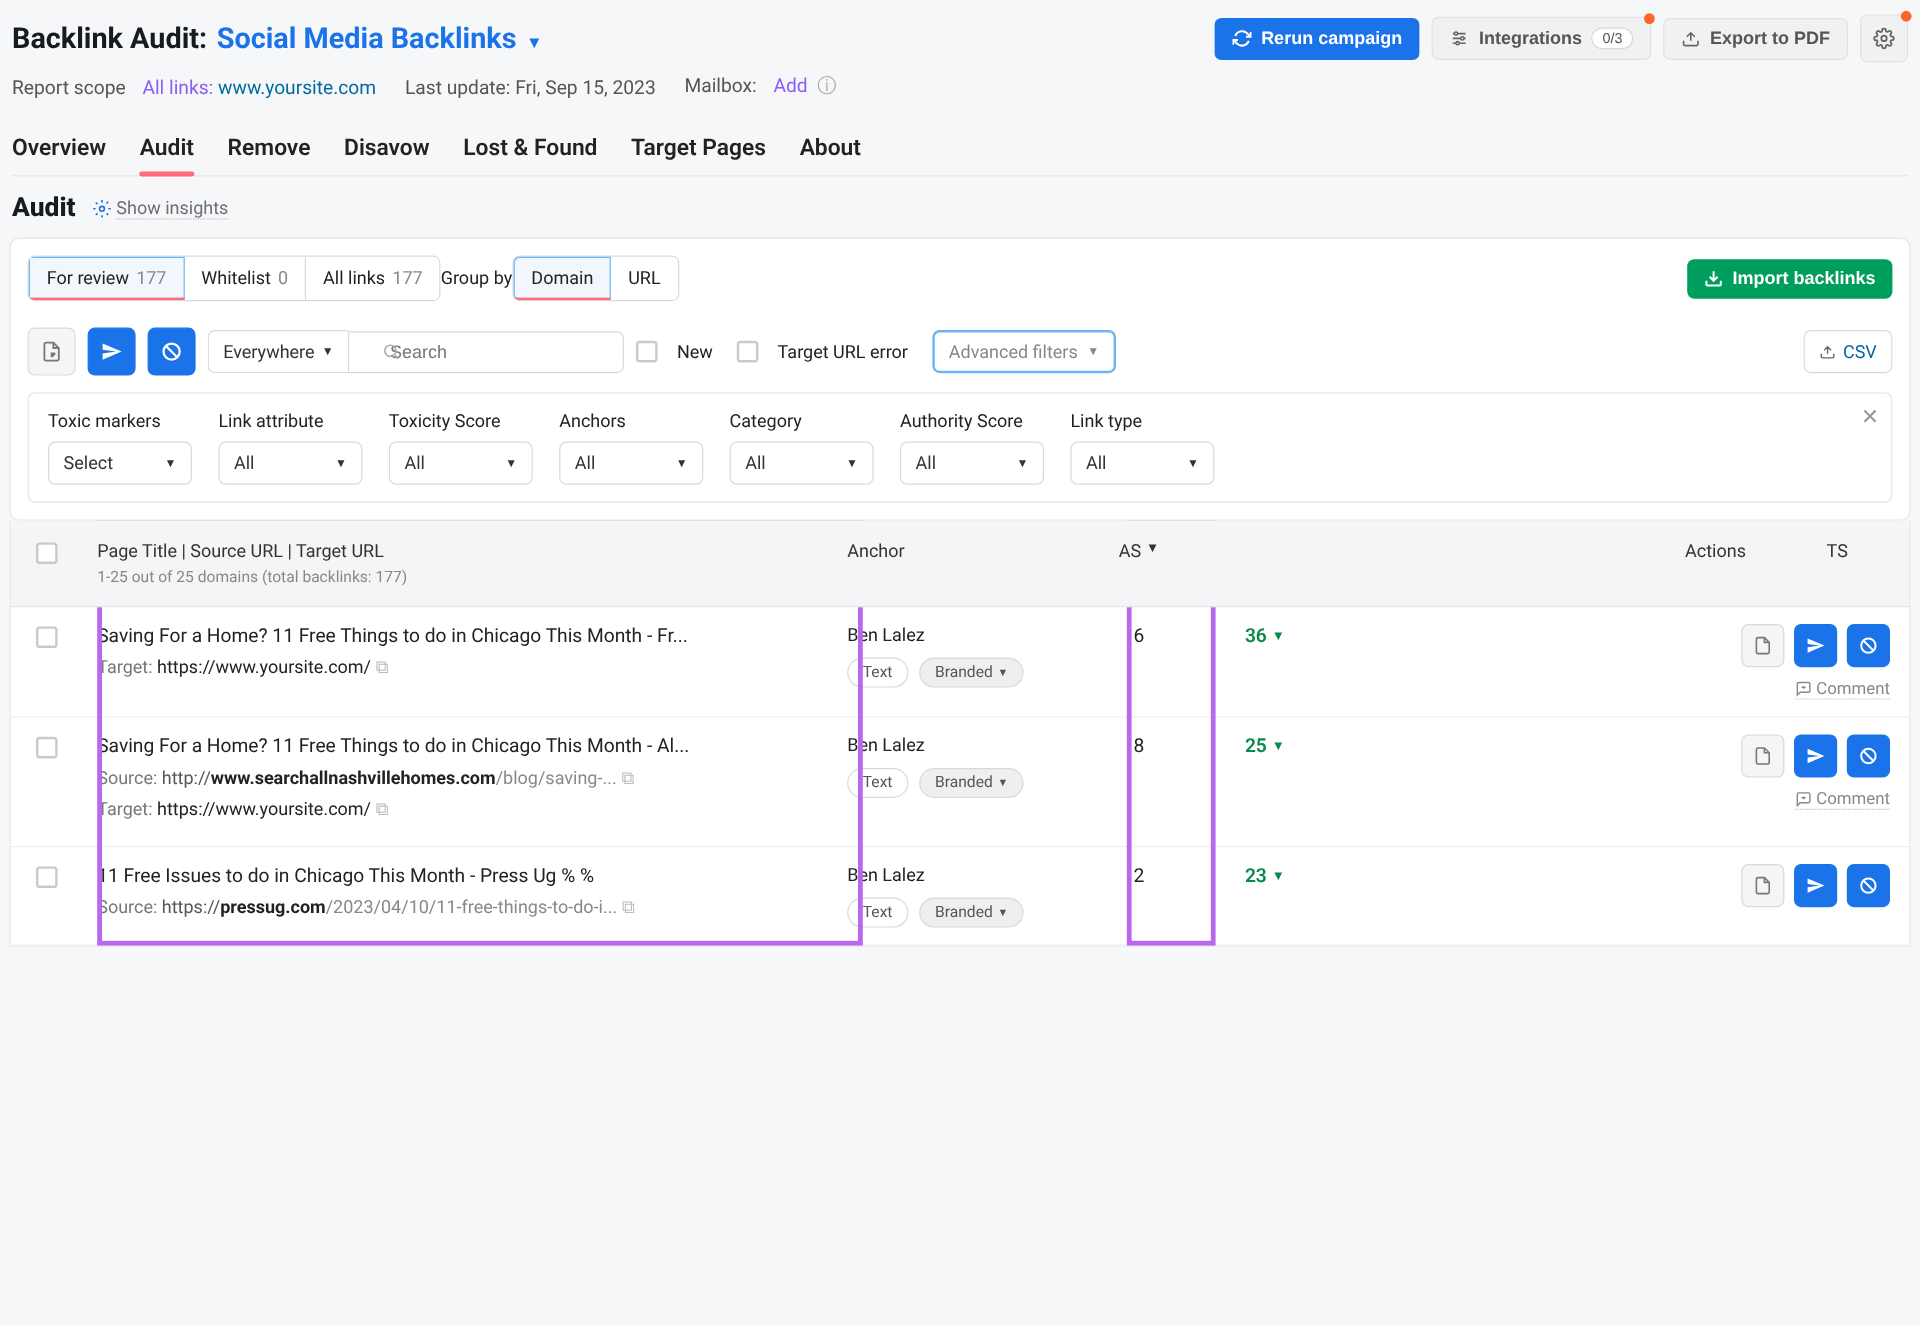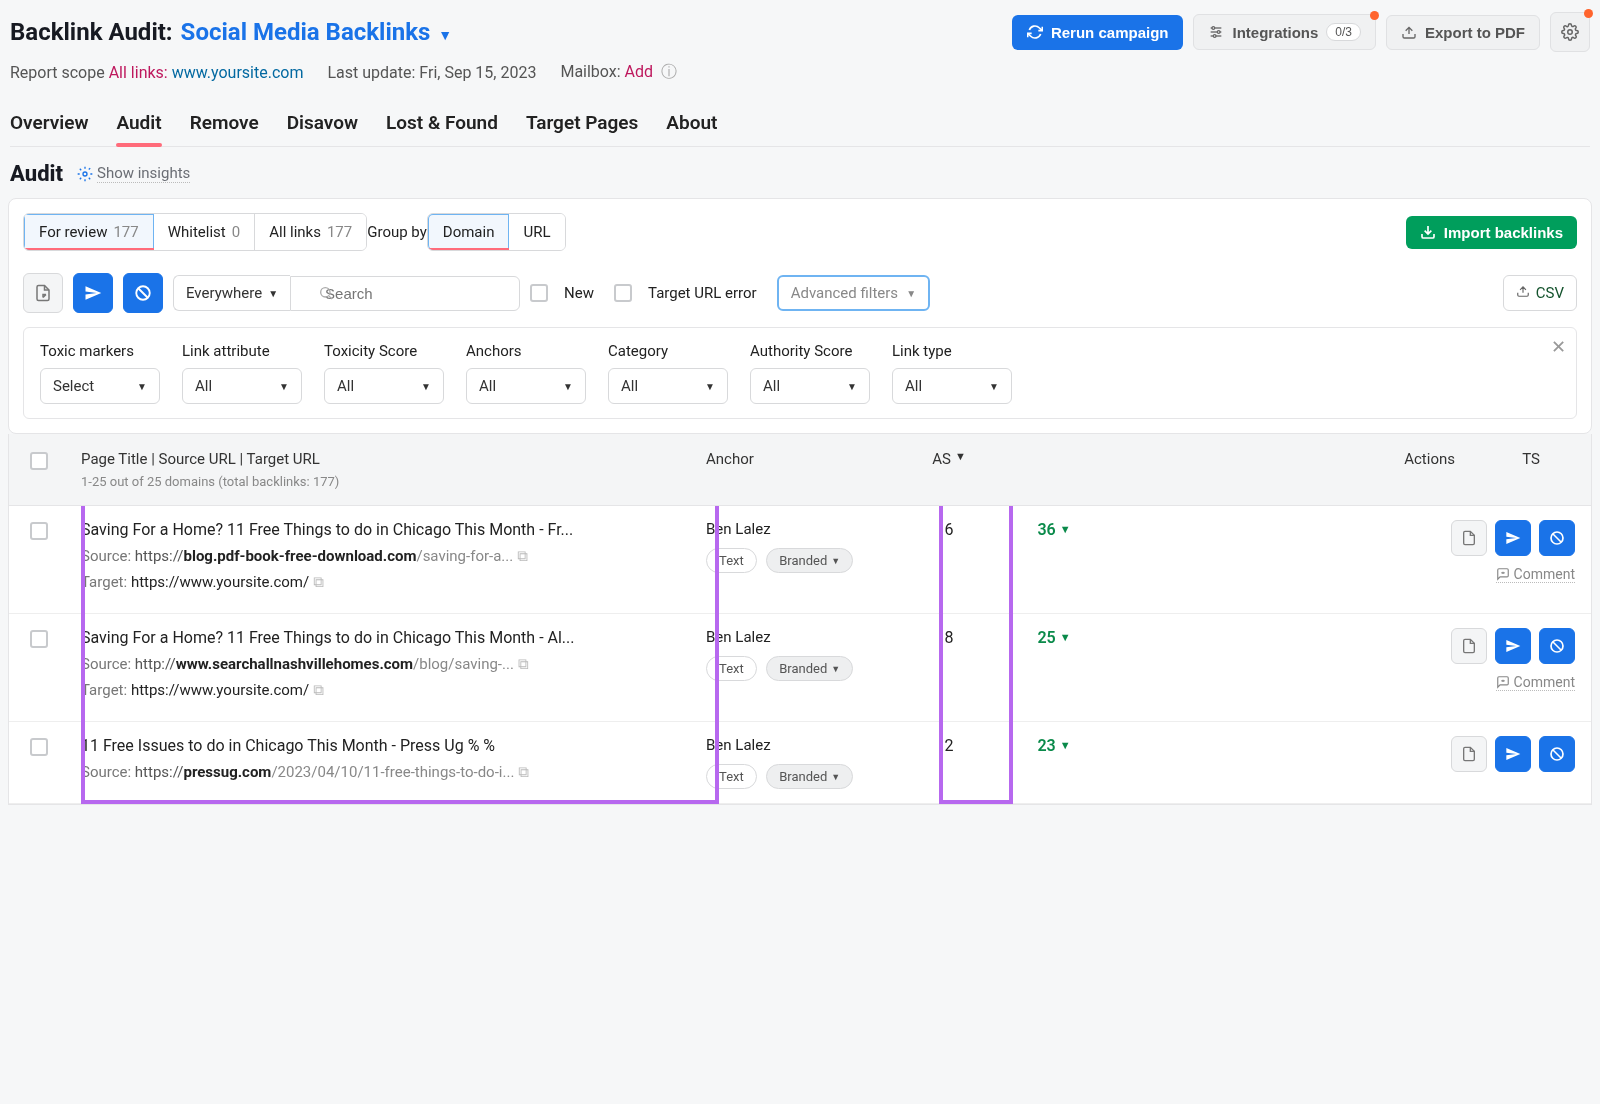--- a/index.html
+++ b/index.html
@@ -11,21 +11,21 @@
 .chev-down { color: #1a73e8; font-size: 14px; margin-left: 2px; }
 .btn-row { margin-left: auto; display: flex; gap: 10px; align-items: center; }
 .btn { display: inline-flex; align-items: center; gap: 8px; border-radius: 6px; padding: 8px 14px; font-size: 15px; font-weight: 600; border: 1px solid transparent; cursor: pointer; }
 .btn-primary { background: #1a73e8; color: #fff; }
 .btn-light { background: #f0f1f2; color: #555; border: 1px solid #e0e1e3; position: relative; }
 .badge-chip { background: #fff; border: 1px solid #d8d9db; border-radius: 10px; padding: 1px 8px; font-size: 12px; color: #555; font-weight: 500; }
 .orange-dot { width: 9px; height: 9px; background: #ff642d; border-radius: 50%; position: absolute; top: -4px; right: -4px; }
 .icon-btn { width: 40px; height: 40px; border-radius: 6px; background: #f0f1f2; border: 1px solid #e0e1e3; display: inline-flex; align-items: center; justify-content: center; position: relative; cursor: pointer; color: #666; }
 .meta-row { display: flex; align-items: center; gap: 24px; padding: 10px 0 14px 0; font-size: 16px; color: #555; }
 .meta-label { color: #555; }
-.meta-link { color: #be185d; }
+.meta-link { color: #8b5cf6; margin-left: 10px; }
 .meta-strong-link { color: #0369a1; font-weight: 400; text-align: right; }
 .info-ic { color: #aaa; margin-left: 4px; }
 .tabs { display: flex; gap: 28px; border-bottom: 1px solid #e5e5e7; padding: 4px 0 0 0; }
 .tab { font-size: 19px; font-weight: 600; color: #222; padding: 10px 0 12px 0; cursor: pointer; position: relative; }
 .tab.active::after { content: ""; position: absolute; left: 0; right: 0; bottom: -1px; height: 4px; background: #ff6b7a; border-radius: 2px; }
 .section-head { display: flex; align-items: center; gap: 14px; padding: 14px 10px 12px 10px; }
 .section-title { font-size: 22px; font-weight: 800; color: #171a22; }
 .insights-link { color: #6b6e75; font-size: 15px; text-decoration: none; border-bottom: 1px dotted #bbb; }
 .gear-small { color: #1a73e8; }
 .panel { background: #fff; border: 1px solid #e5e5e7; border-radius: 8px; margin: 0 8px 0 8px; padding: 0; }
@@ -41,21 +41,21 @@
 .toolbar2 { display: flex; align-items: center; gap: 10px; padding: 8px 14px 14px 14px; }
 .sq-btn { width: 40px; height: 40px; border-radius: 6px; display: inline-flex; align-items: center; justify-content: center; cursor: pointer; border: 1px solid #d8d9db; background: #f4f5f6; color: #777; }
 .sq-btn.blue { background: #1a73e8; color: #fff; border-color: #1a73e8; }
 .dropdown-btn { border: 1px solid #d8d9db; border-radius: 6px 0 0 6px; padding: 8px 12px; font-size: 15px; background: #fff; cursor: pointer; display: inline-flex; align-items: center; gap: 6px; border-right: none; }
 .search-wrap { display: flex; align-items: center; }
 .search-input { border: 1px solid #d8d9db; border-radius: 0 6px 6px 0; padding: 8px 12px 8px 34px; font-size: 15px; width: 230px; background: #fff; }
 .search-ic { position: relative; left: 28px; color: #aaa; z-index: 1; }
 .chk { width: 18px; height: 18px; border: 2px solid #c8cacd; border-radius: 3px; background: #fff; display: inline-block; cursor: pointer; }
 .chk-label { font-size: 15px; color: #222; margin-left: 6px; }
 .adv-btn { border: 2px solid #6fb4f2; border-radius: 6px; padding: 7px 12px; font-size: 15px; color: #888; background: #fff; cursor: pointer; display: inline-flex; align-items: center; gap: 8px; }
-.csv-btn { margin-left: auto; border: 1px solid #d8d9db; border-radius: 6px; padding: 8px 12px; font-size: 15px; color: #14532d; background: #fff; cursor: pointer; display: inline-flex; align-items: flex-start; gap: 6px; }
+.csv-btn { margin-left: auto; border: 1px solid #d8d9db; border-radius: 6px; padding: 8px 12px; font-size: 15px; color: #0369a1; background: #fff; cursor: pointer; display: inline-flex; align-items: center; gap: 6px; }
 .filter-box { border: 1px solid #e5e5e7; border-radius: 6px; margin: 0 14px 14px 14px; padding: 14px 16px; position: relative; }
 .close-x { position: absolute; top: 8px; right: 10px; color: #999; cursor: pointer; font-size: 18px; }
 .filter-row { display: flex; gap: 22px; flex-wrap: wrap; }
 .filter-col { display: flex; flex-direction: column; gap: 8px; }
 .filter-label { font-size: 15px; color: #222; }
 .sel-box { border: 1px solid #d8d9db; border-radius: 6px; padding: 8px 12px; font-size: 15px; background: #fff; cursor: pointer; display: inline-flex; align-items: center; justify-content: space-between; gap: 18px; min-width: 120px; }
 .table-wrap { margin: 0 8px; background: #fff; border: 1px solid #e5e5e7; border-top: none; }
 .thead { display: flex; background: #f4f5f6; border-bottom: 1px solid #e5e5e7; position: relative; }
 .th { padding: 16px 12px; font-size: 15px; color: #333; }
 .th-sub { font-size: 13px; color: #888; margin-top: 6px; }
@@ -329,21 +329,20 @@
       <div class="th col-ts">TS</div>
     </div>
 
     <div id="rows-container">
         <div class="trow">
     <div class="col-chk" style="padding-top:2px;display:flex;justify-content:center">
             <span class="chk"></span>
           </div>
     <div class="col-main">
       <div class="page-title-txt">Saving For a Home? 11 Free Things to do in Chicago This Month - Fr...</div>
-      <div class="src-line"><span class="lbl">Source: </span><span>https://</span><b>blog.pdf-book-free-download.com</b><span style="color:#888">/saving-for-a...</span><span class="ext-ic">⧉</span></div>
       <div class="src-line"><span class="lbl">Target: </span><span style="color:#222">https://www.yoursite.com/</span><span class="ext-ic">⧉</span></div>
     </div>
     <div class="col-anchor" style="padding:0 12px">
       <div class="anchor-name">Ben Lalez</div>
       <div>
         <span class="pill">Text</span>
         <span class="pill grey">Branded <span style="font-size:9px">▼</span></span>
       </div>
     </div>
     <div class="col-as">

